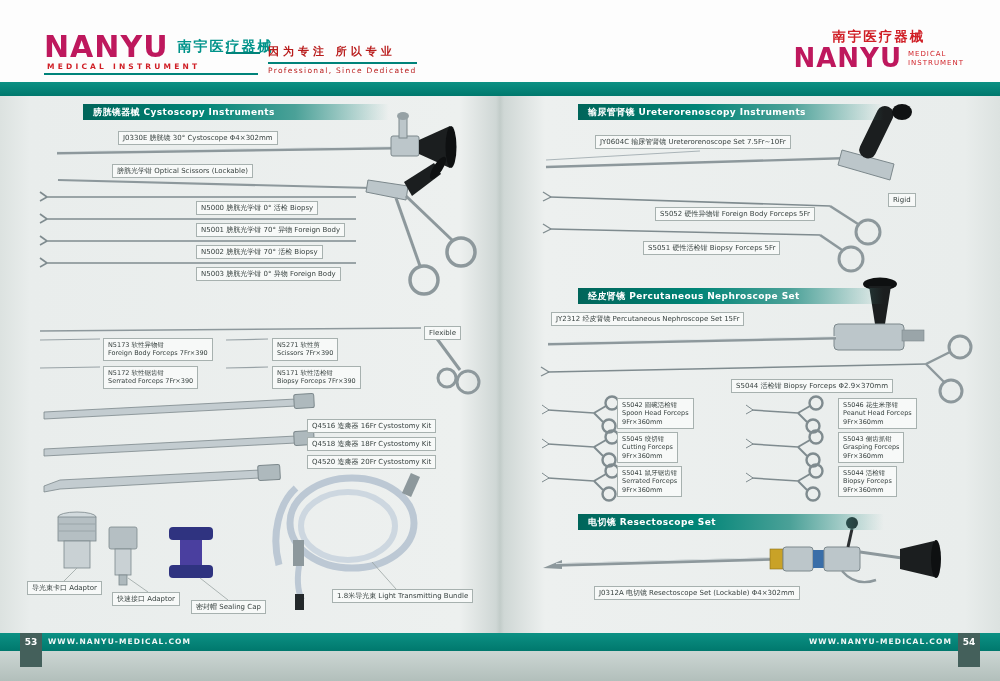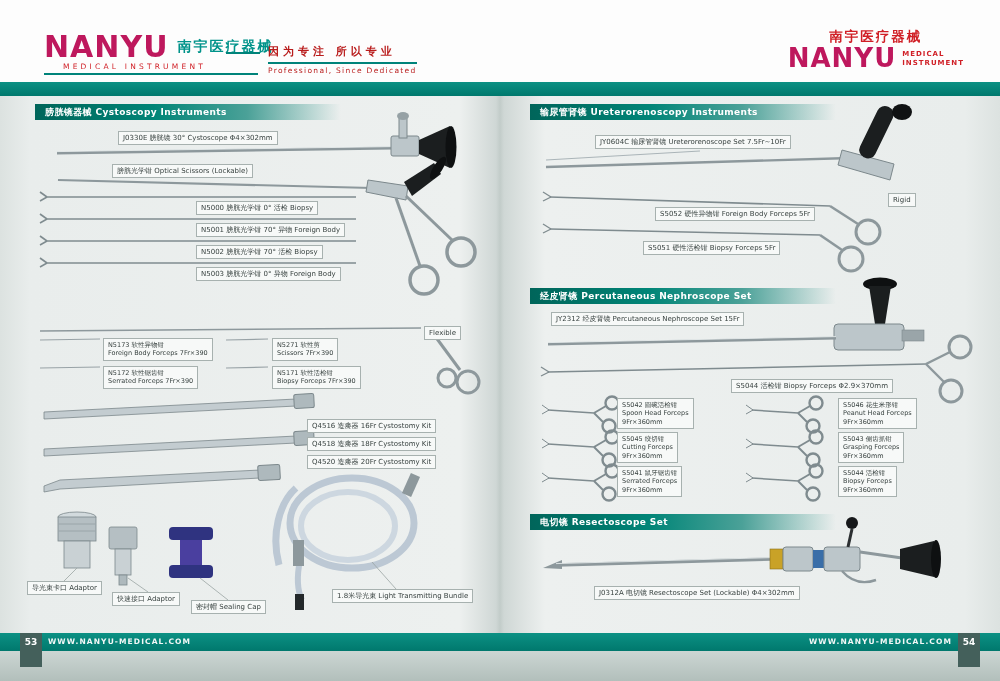--- a/index.html
+++ b/index.html
@@ -7,44 +7,44 @@
   html,body{width:1000px;height:681px;overflow:hidden;background:#fff;
     font-family:"DejaVu Sans","Liberation Sans",sans-serif;}
   #page{position:relative;width:1000px;height:681px;background:#fdfdfd}
 
   
   .header{position:absolute;left:0;top:0;width:1000px;height:82px;background:#fdfdfd;z-index:2}
   .logo-left{position:absolute;left:44px;top:33px}
   .logo-left .row{display:flex;align-items:flex-end;gap:9px}
   .brand{font-size:30px;font-weight:bold;color:#be185d;letter-spacing:1px;line-height:.9}
   .brand-cn{font-size:14px;font-weight:bold;color:#00938a;letter-spacing:2px;padding-bottom:4px}
-  .brand-sub{font-size:7.5px;font-weight:normal;color:#d01f26;letter-spacing:3.2px;margin-top:2px;margin-left:19px}
+  .brand-sub{font-size:7.5px;font-weight:bold;color:#d01f26;letter-spacing:3.2px;margin-top:2px;margin-left:3px}
   .logo-rule{position:absolute;left:44px;top:73px;width:214px;height:2px;background:#00837a;z-index:3}
   .slogan{position:absolute;left:268px;top:44px;color:#b91c1c;z-index:3}
   .slogan-dash{position:absolute;left:-42px;top:8px;width:34px;height:2px;background:#00837a}
   .slogan-cn{font-size:11px;font-weight:bold;letter-spacing:4px;white-space:nowrap}
   .slogan-line{height:1.5px;background:#00837a;margin:3px 0 2px}
   .slogan-en{font-size:7.5px;letter-spacing:1.3px;white-space:nowrap}
   .logo-right{position:absolute;right:36px;top:28px;text-align:center;z-index:3}
   .logo-right .cn{font-size:13.5px;font-weight:bold;color:#d01f26;letter-spacing:2px}
   .logo-right .row{display:flex;align-items:center;gap:6px;justify-content:center;margin-top:1px}
   .logo-right .brand{font-size:26px}
-  .logo-right .subs{text-align:left;color:#d01f26;font-weight:bold;font-size:7px;letter-spacing:1px;line-height:1.25}
+  .logo-right .subs{text-align:left;color:#d01f26;font-weight:normal;font-size:7px;letter-spacing:1px;line-height:1.25}
 
   .teal-band{position:absolute;left:0;top:82px;width:1000px;height:14px;
     background:linear-gradient(180deg,#0c9184 0%,#00786d 100%);z-index:2}
 
   
   .content-bg{position:absolute;left:0;top:96px;width:1000px;height:537px;z-index:0;
     background:linear-gradient(90deg,#dce2e0 0px,#e9edec 30px,#edf0ef 460px,#cfd7d5 496px,#c2ccc9 500px,#cfd7d5 504px,#edf0ef 545px,#e9edec 965px,#dce2e0 1000px);}
   .art{position:absolute;left:0;top:0;width:1000px;height:681px;z-index:1;pointer-events:none}
 
   .section-bar{position:absolute;height:16px;line-height:16px;width:312px;padding-left:10px;
     color:#fff;font-size:9px;font-weight:bold;letter-spacing:.4px;white-space:nowrap;overflow:hidden;z-index:3;
-    background:linear-gradient(90deg,#00655a 0%,#008577 38%,#4ba198 68%,rgba(233,237,236,0) 98%);}
+    background:linear-gradient(90deg,#00655a 0%,#008577 38%,#4ba198 68%,rgba(233,237,236,0) 98%);margin-left:48px;}
 
   .label{position:absolute;background:#f7f9f8;border:1px solid #a7b1af;color:#394341;
     font-size:7px;line-height:1.35;padding:1.5px 4px;white-space:pre-line;z-index:3}
   .label.sm{font-size:6.5px}
   .label.ctr{text-align:center}
 
   
   .footer-bar{position:absolute;left:0;top:633px;width:1000px;height:18px;z-index:2;
     background:linear-gradient(180deg,#0c9184 0%,#00786d 100%);}
   .pagenum{position:absolute;top:633px;width:22px;height:34px;background:#44605b;color:#fff;

